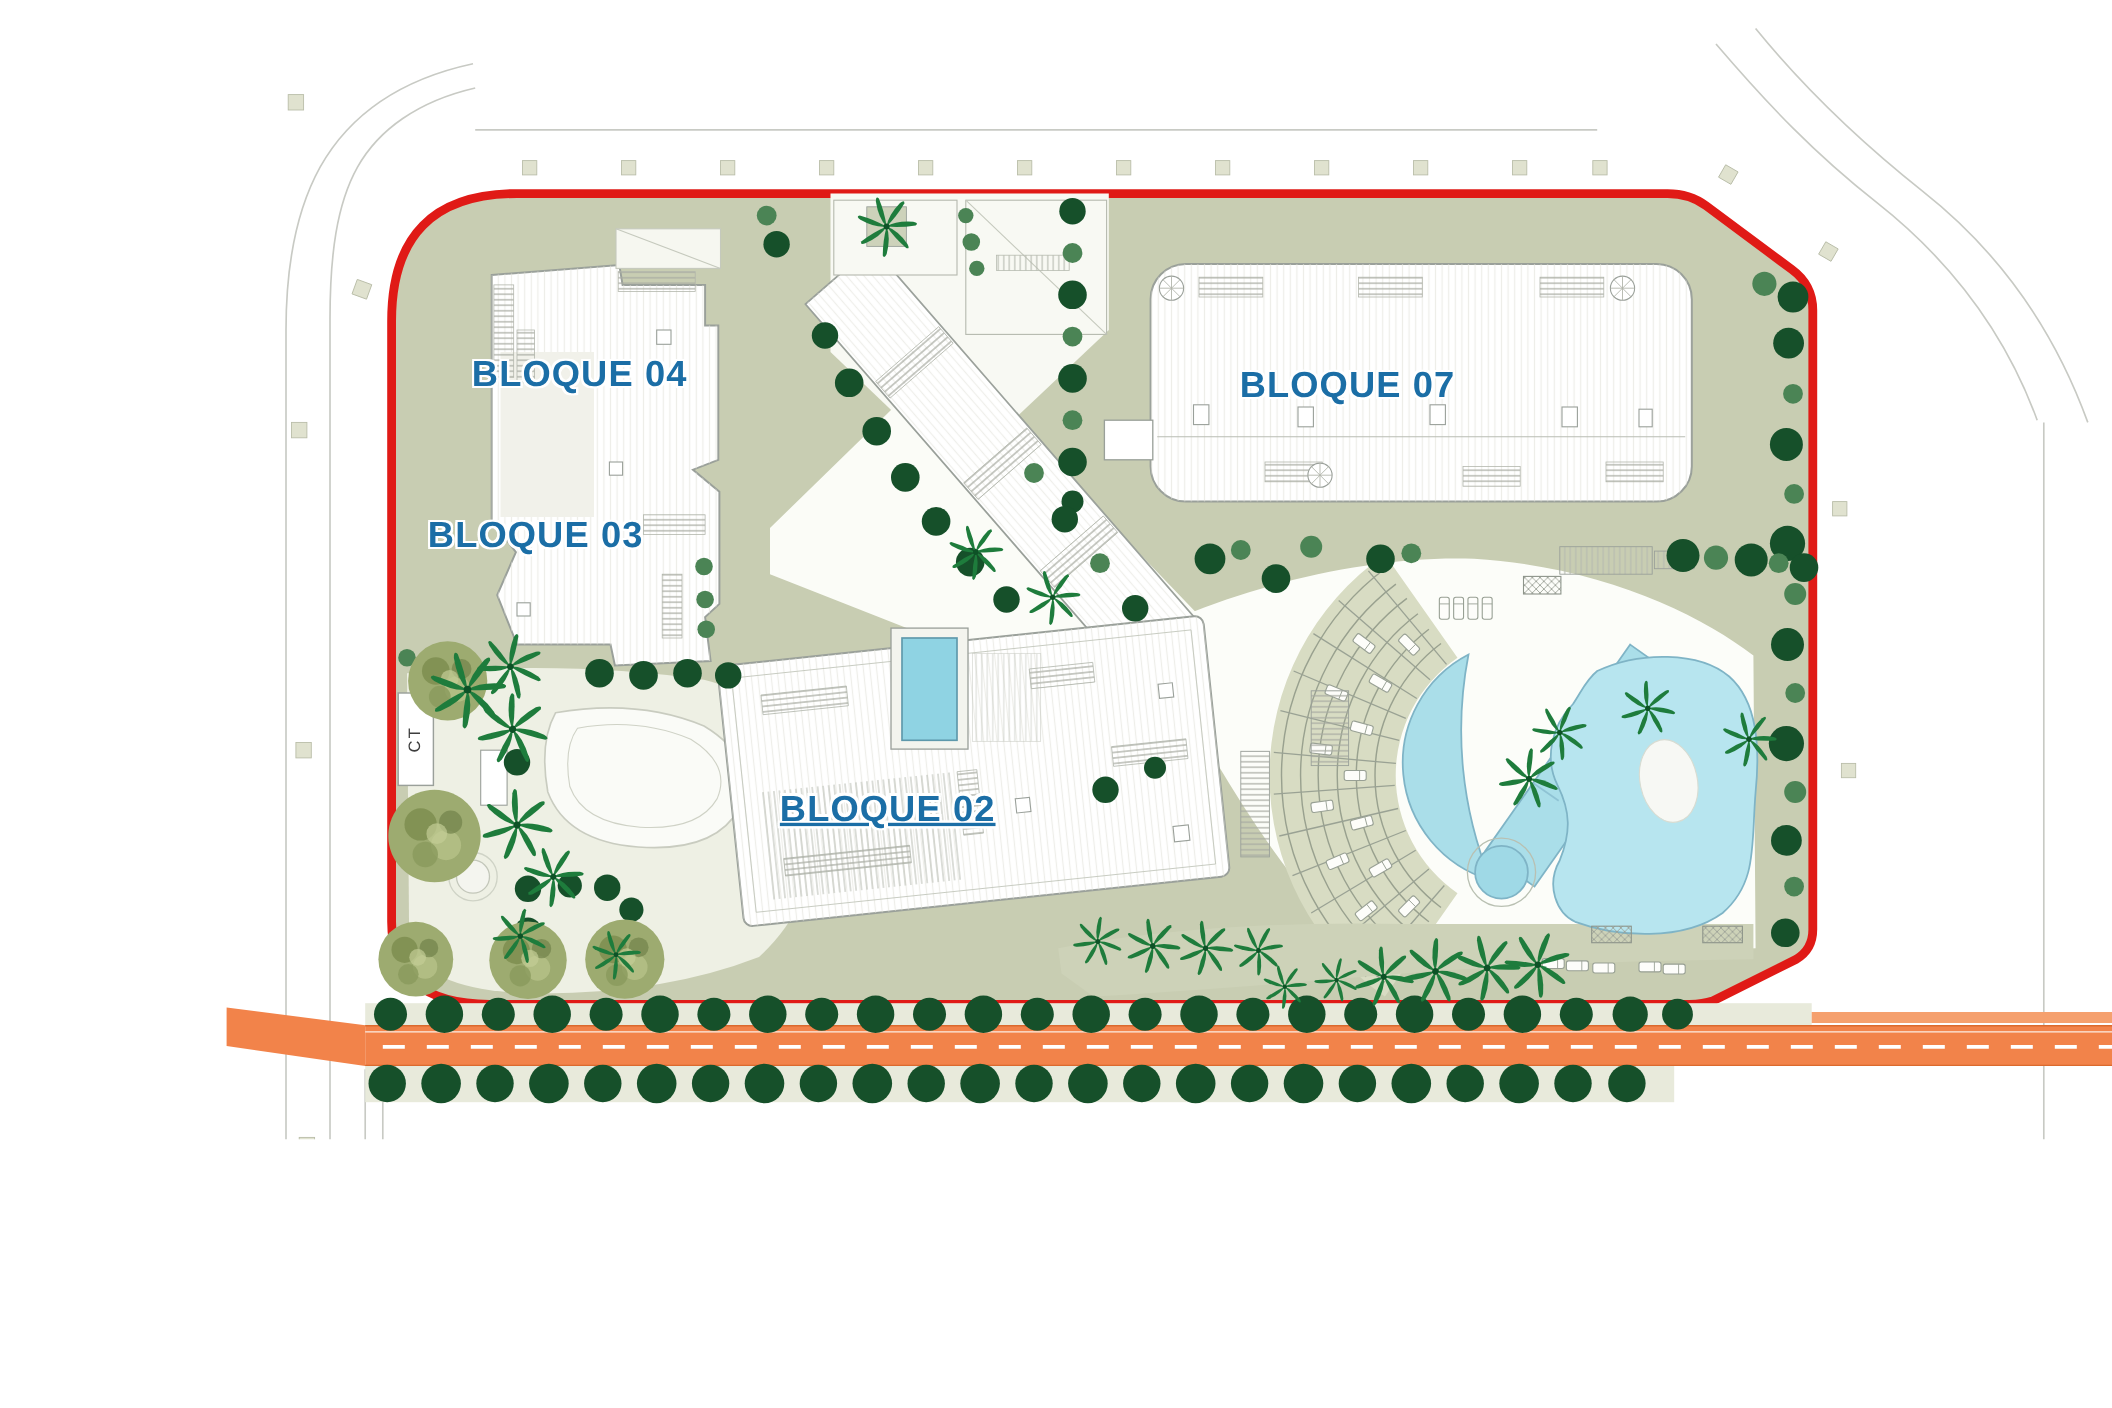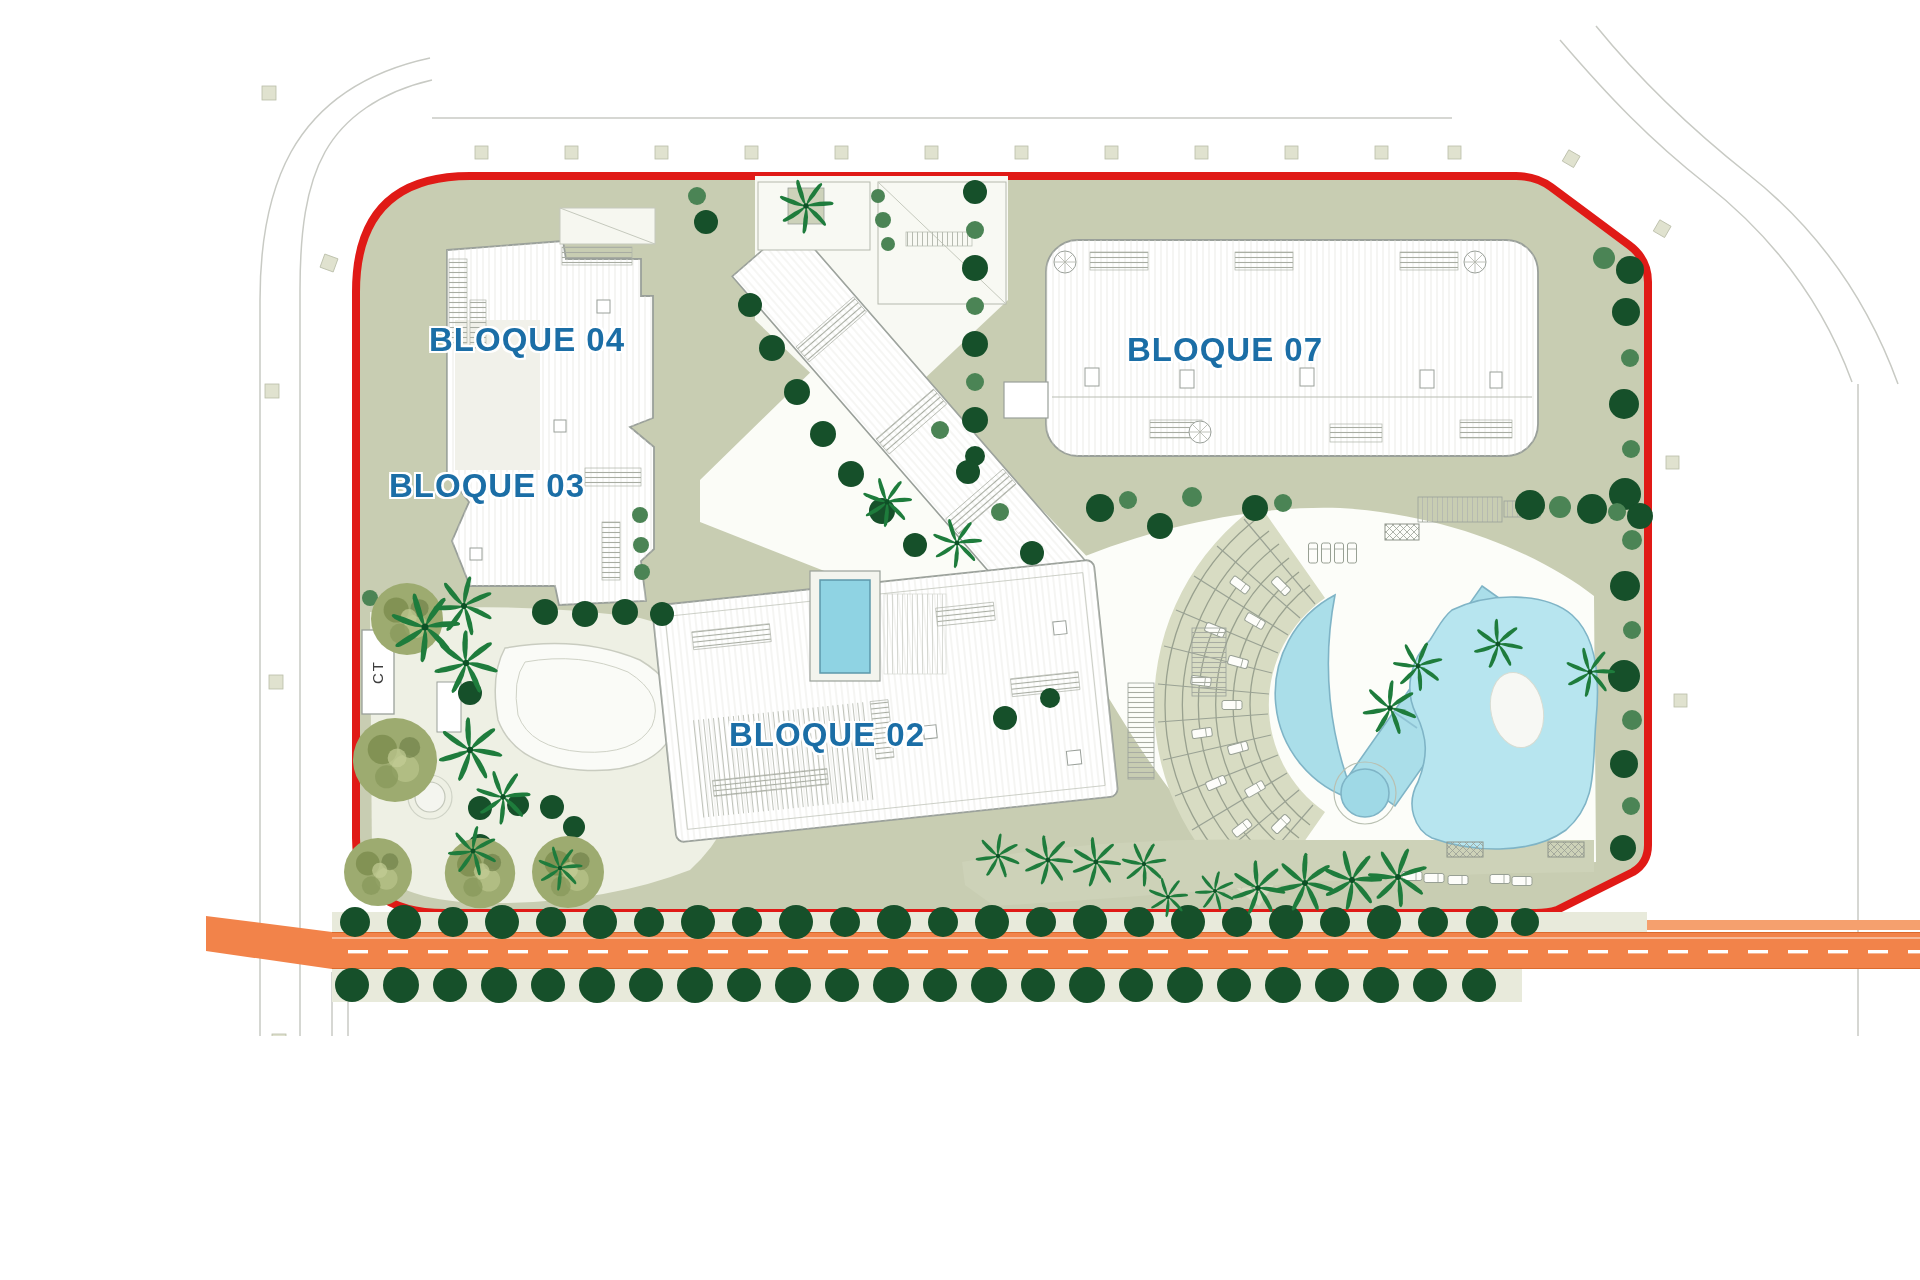--- a/index.html
+++ b/index.html
@@ -541,16 +541,16 @@
   <use href="#palm" transform="translate(1418,666) rotate(40)"></use>
   <use href="#palm" transform="translate(1390,708) scale(1.1) rotate(75)"></use>
   <use href="#palm" transform="translate(1498,644) rotate(15)"></use>
   <use href="#palm" transform="translate(1590,672) rotate(55)"></use>
 </g>
 </svg>
 
 <div class="blk-label" style="left:392px;top:321px;">BLOQUE 04</div>
 <div class="blk-label" style="left:352px;top:467px;">BLOQUE 03</div>
 <div class="blk-label" style="left:1090px;top:331px;">BLOQUE 07</div>
-<div class="blk-label" style="left:692px;top:716px;">BLOQUE 02</div>
+<div class="blk-label" style="left:672px;top:716px;text-decoration:underline;">BLOQUE 02</div>
 <div class="ct-label" style="left:336px;top:662px;">CT</div>
 
 </div>
 
 </body></html>

